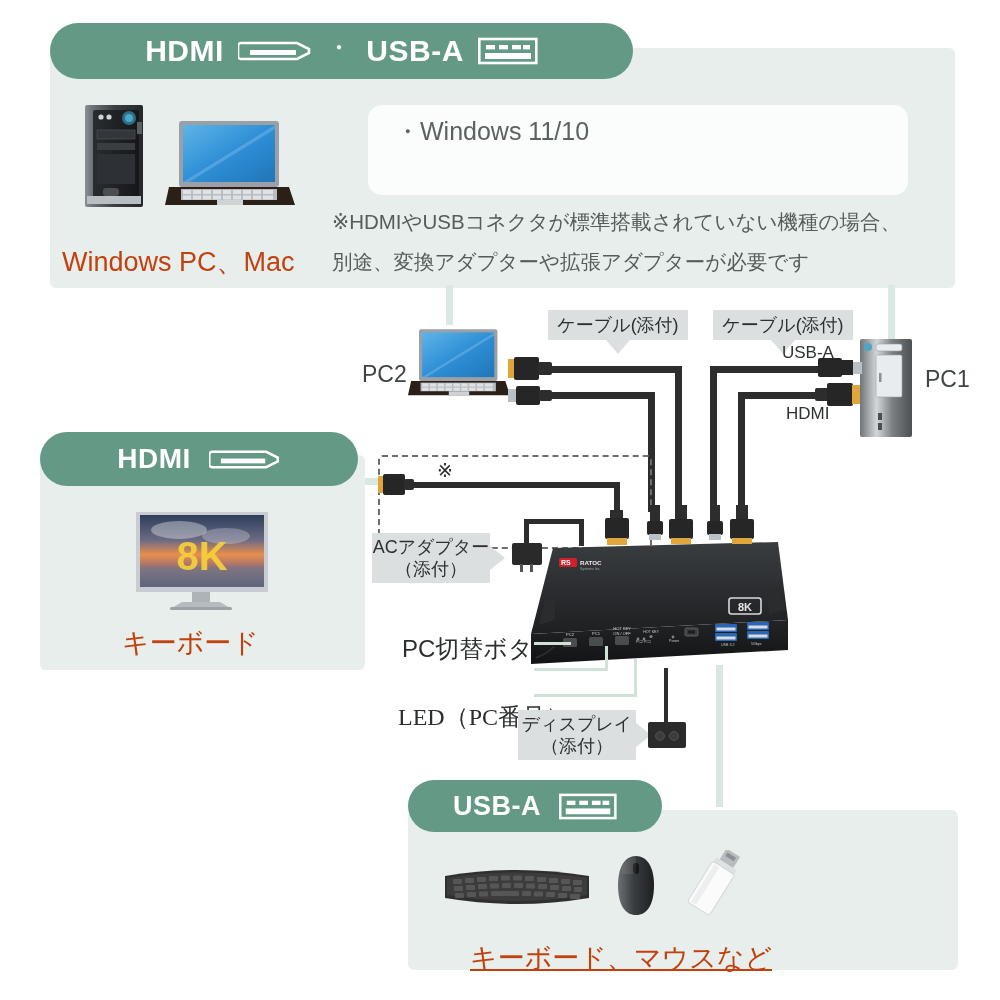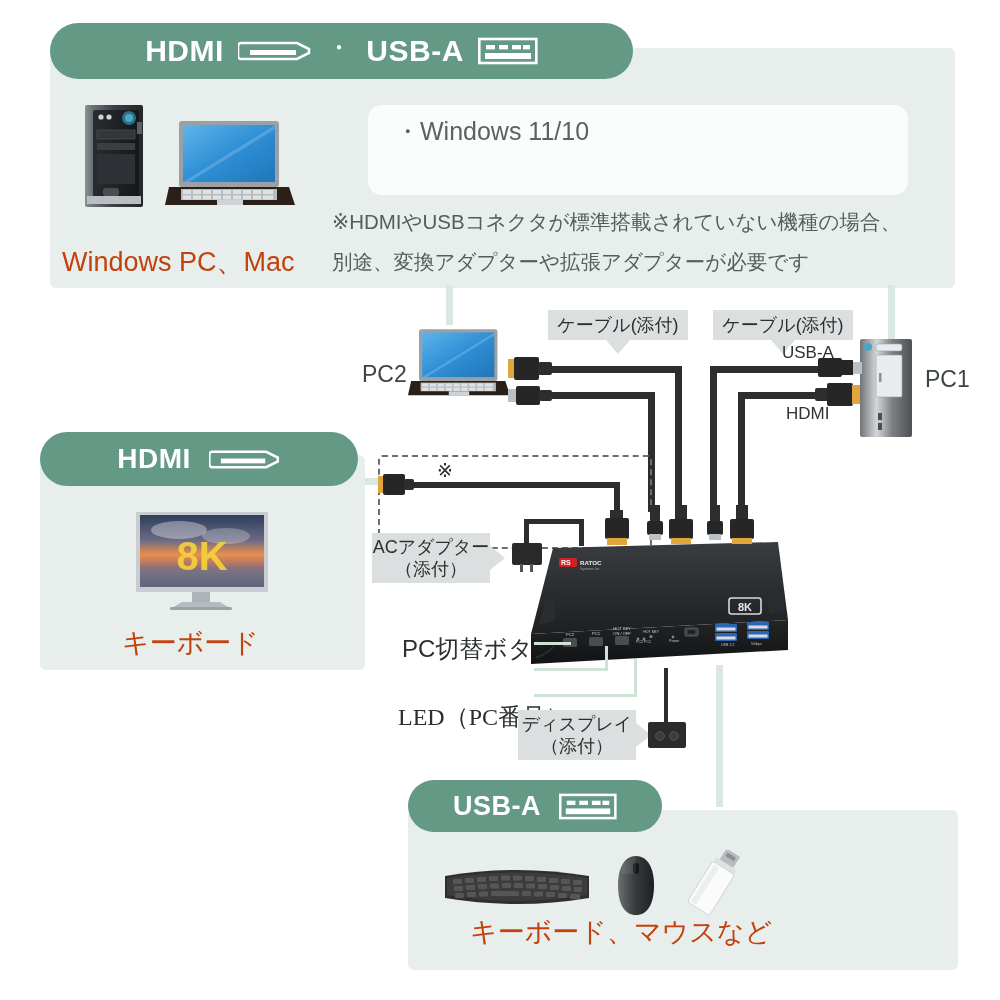--- a/index.html
+++ b/index.html
@@ -638,16 +638,16 @@
       <g transform="rotate(32 39 35)">
         <rect x="26" y="0" width="16" height="14" fill="#b8bcc0"></rect>
         <rect x="29" y="3" width="10" height="4" fill="#8b9094"></rect>
         <rect x="22" y="13" width="24" height="6" fill="#dfe2e4"></rect>
         <rect x="21" y="18" width="26" height="48" rx="3" fill="#fbfbfb" stroke="#d4d7da" stroke-width="1"></rect>
         <rect x="24" y="20" width="6" height="44" fill="#eceef0"></rect>
       </g>
     </svg>
   </div>
 
-  <div class="cap" style="left:470px;top:914px;">キーボード、マウスなど</div>
+  <div class="cap" style="left:470px;top:940px;text-decoration:underline;">キーボード、マウスなど</div>
 
 
 </div>
 
 </body></html>

